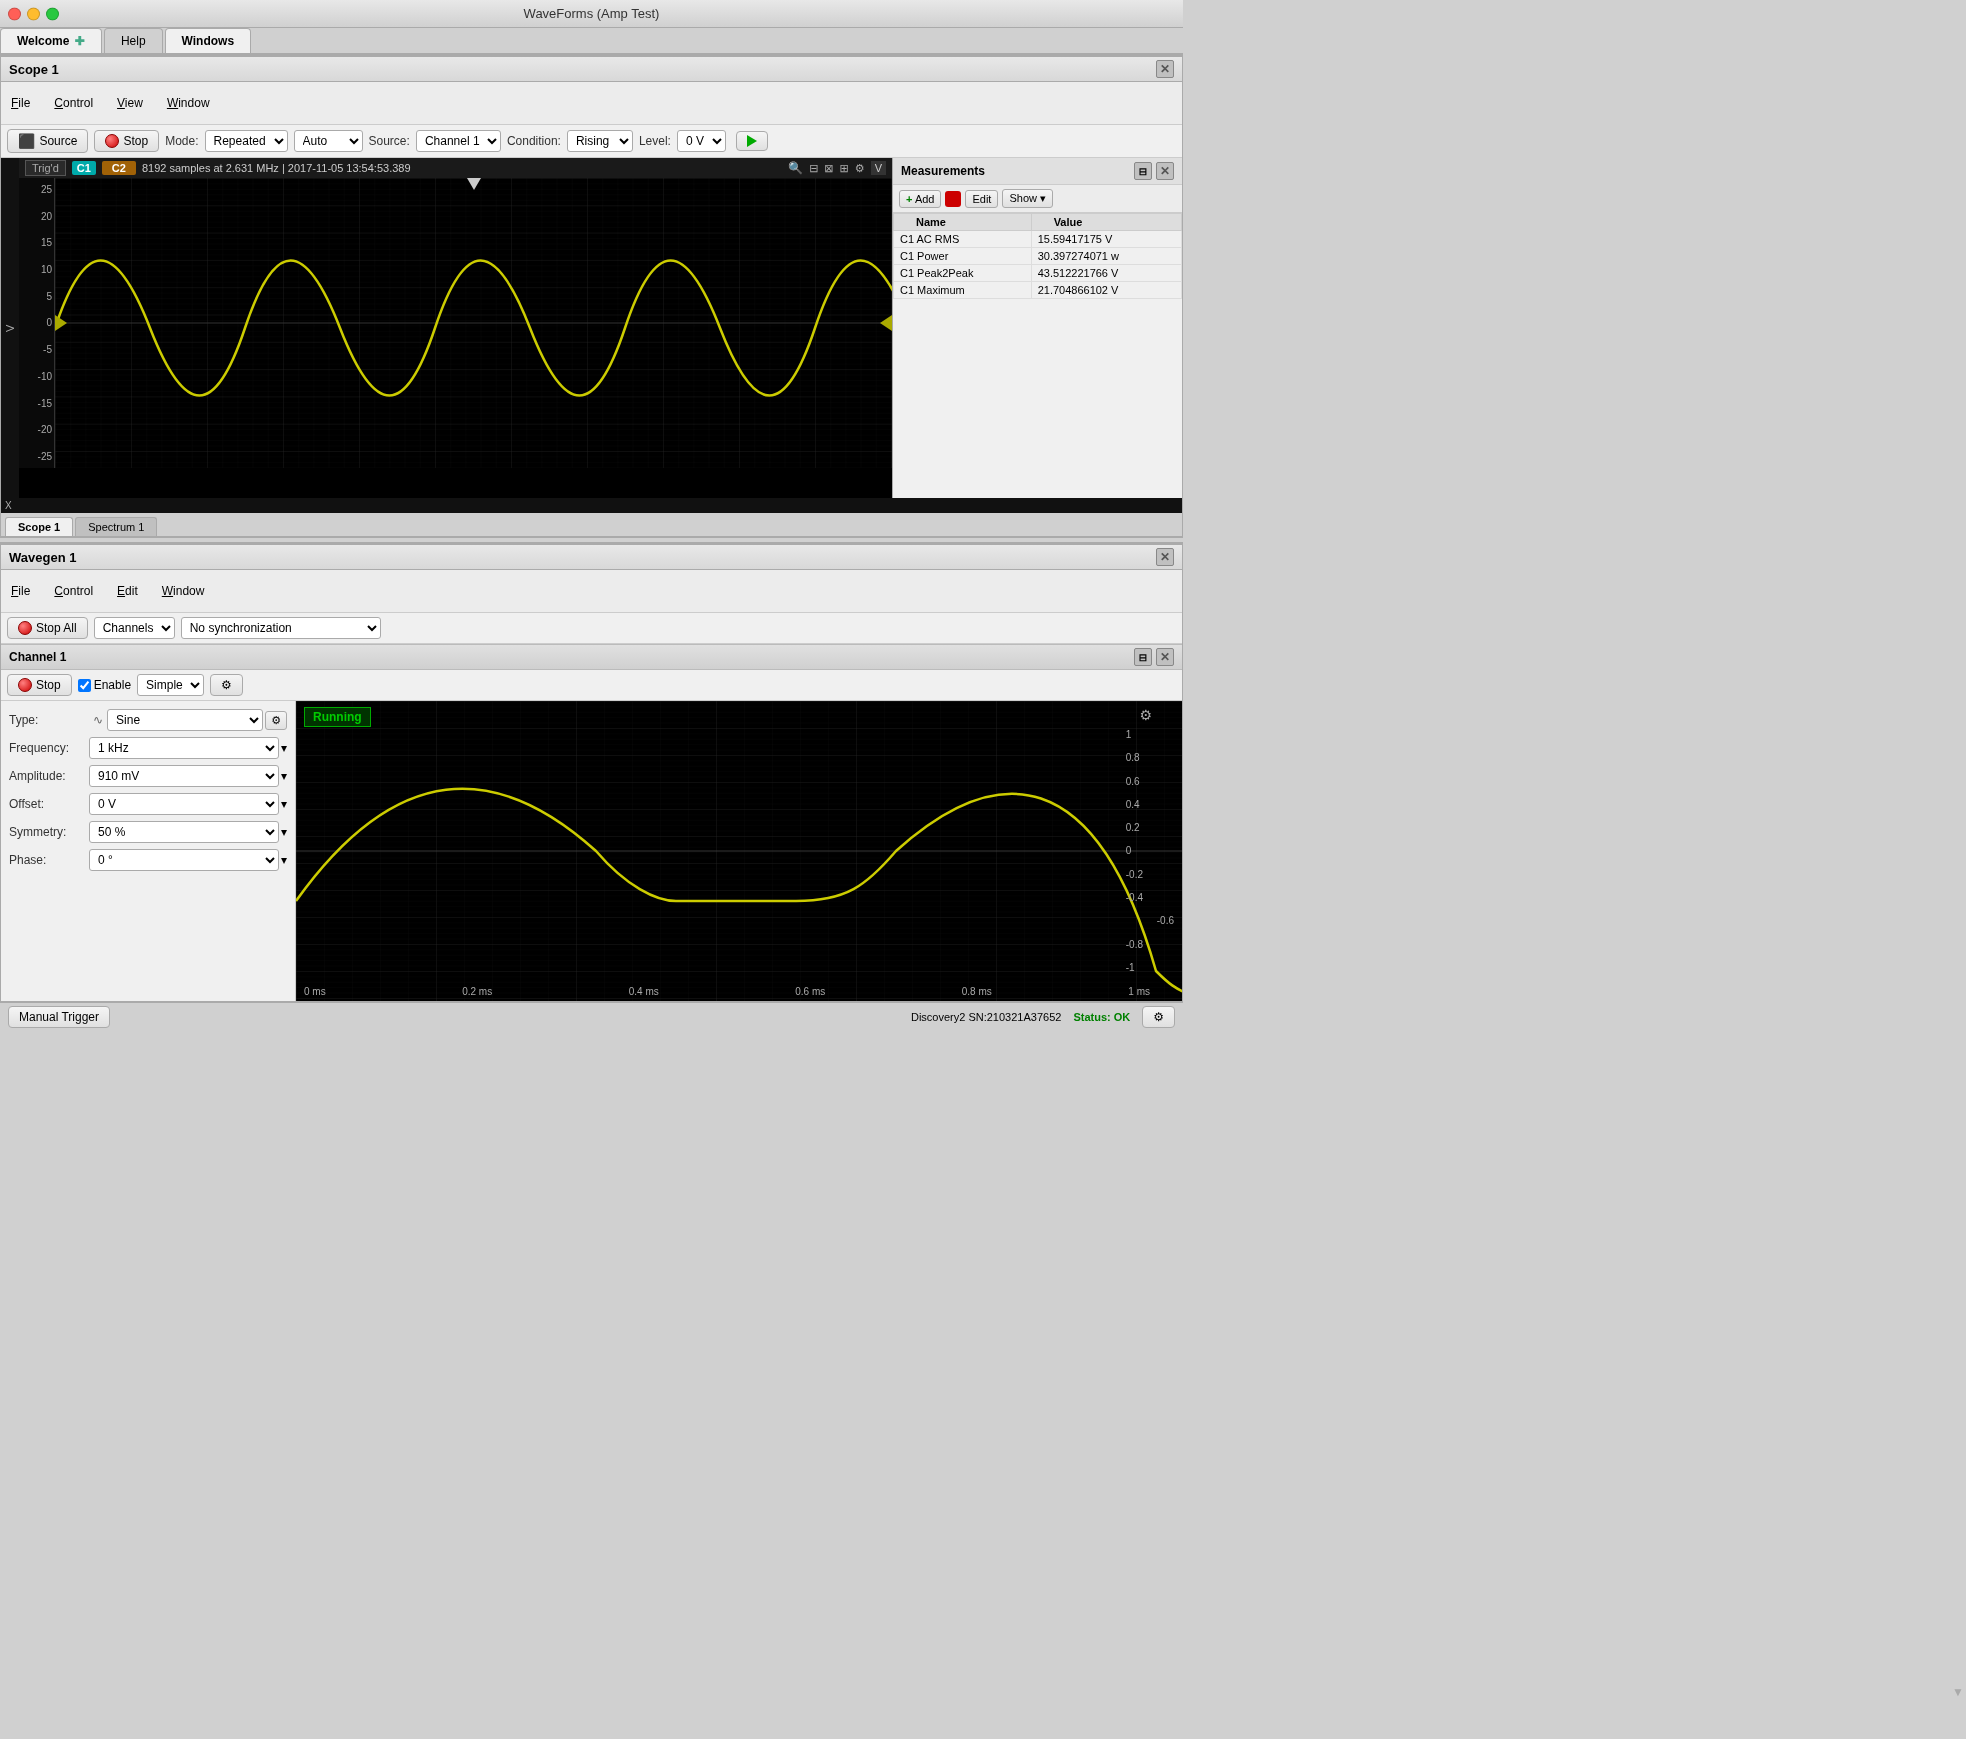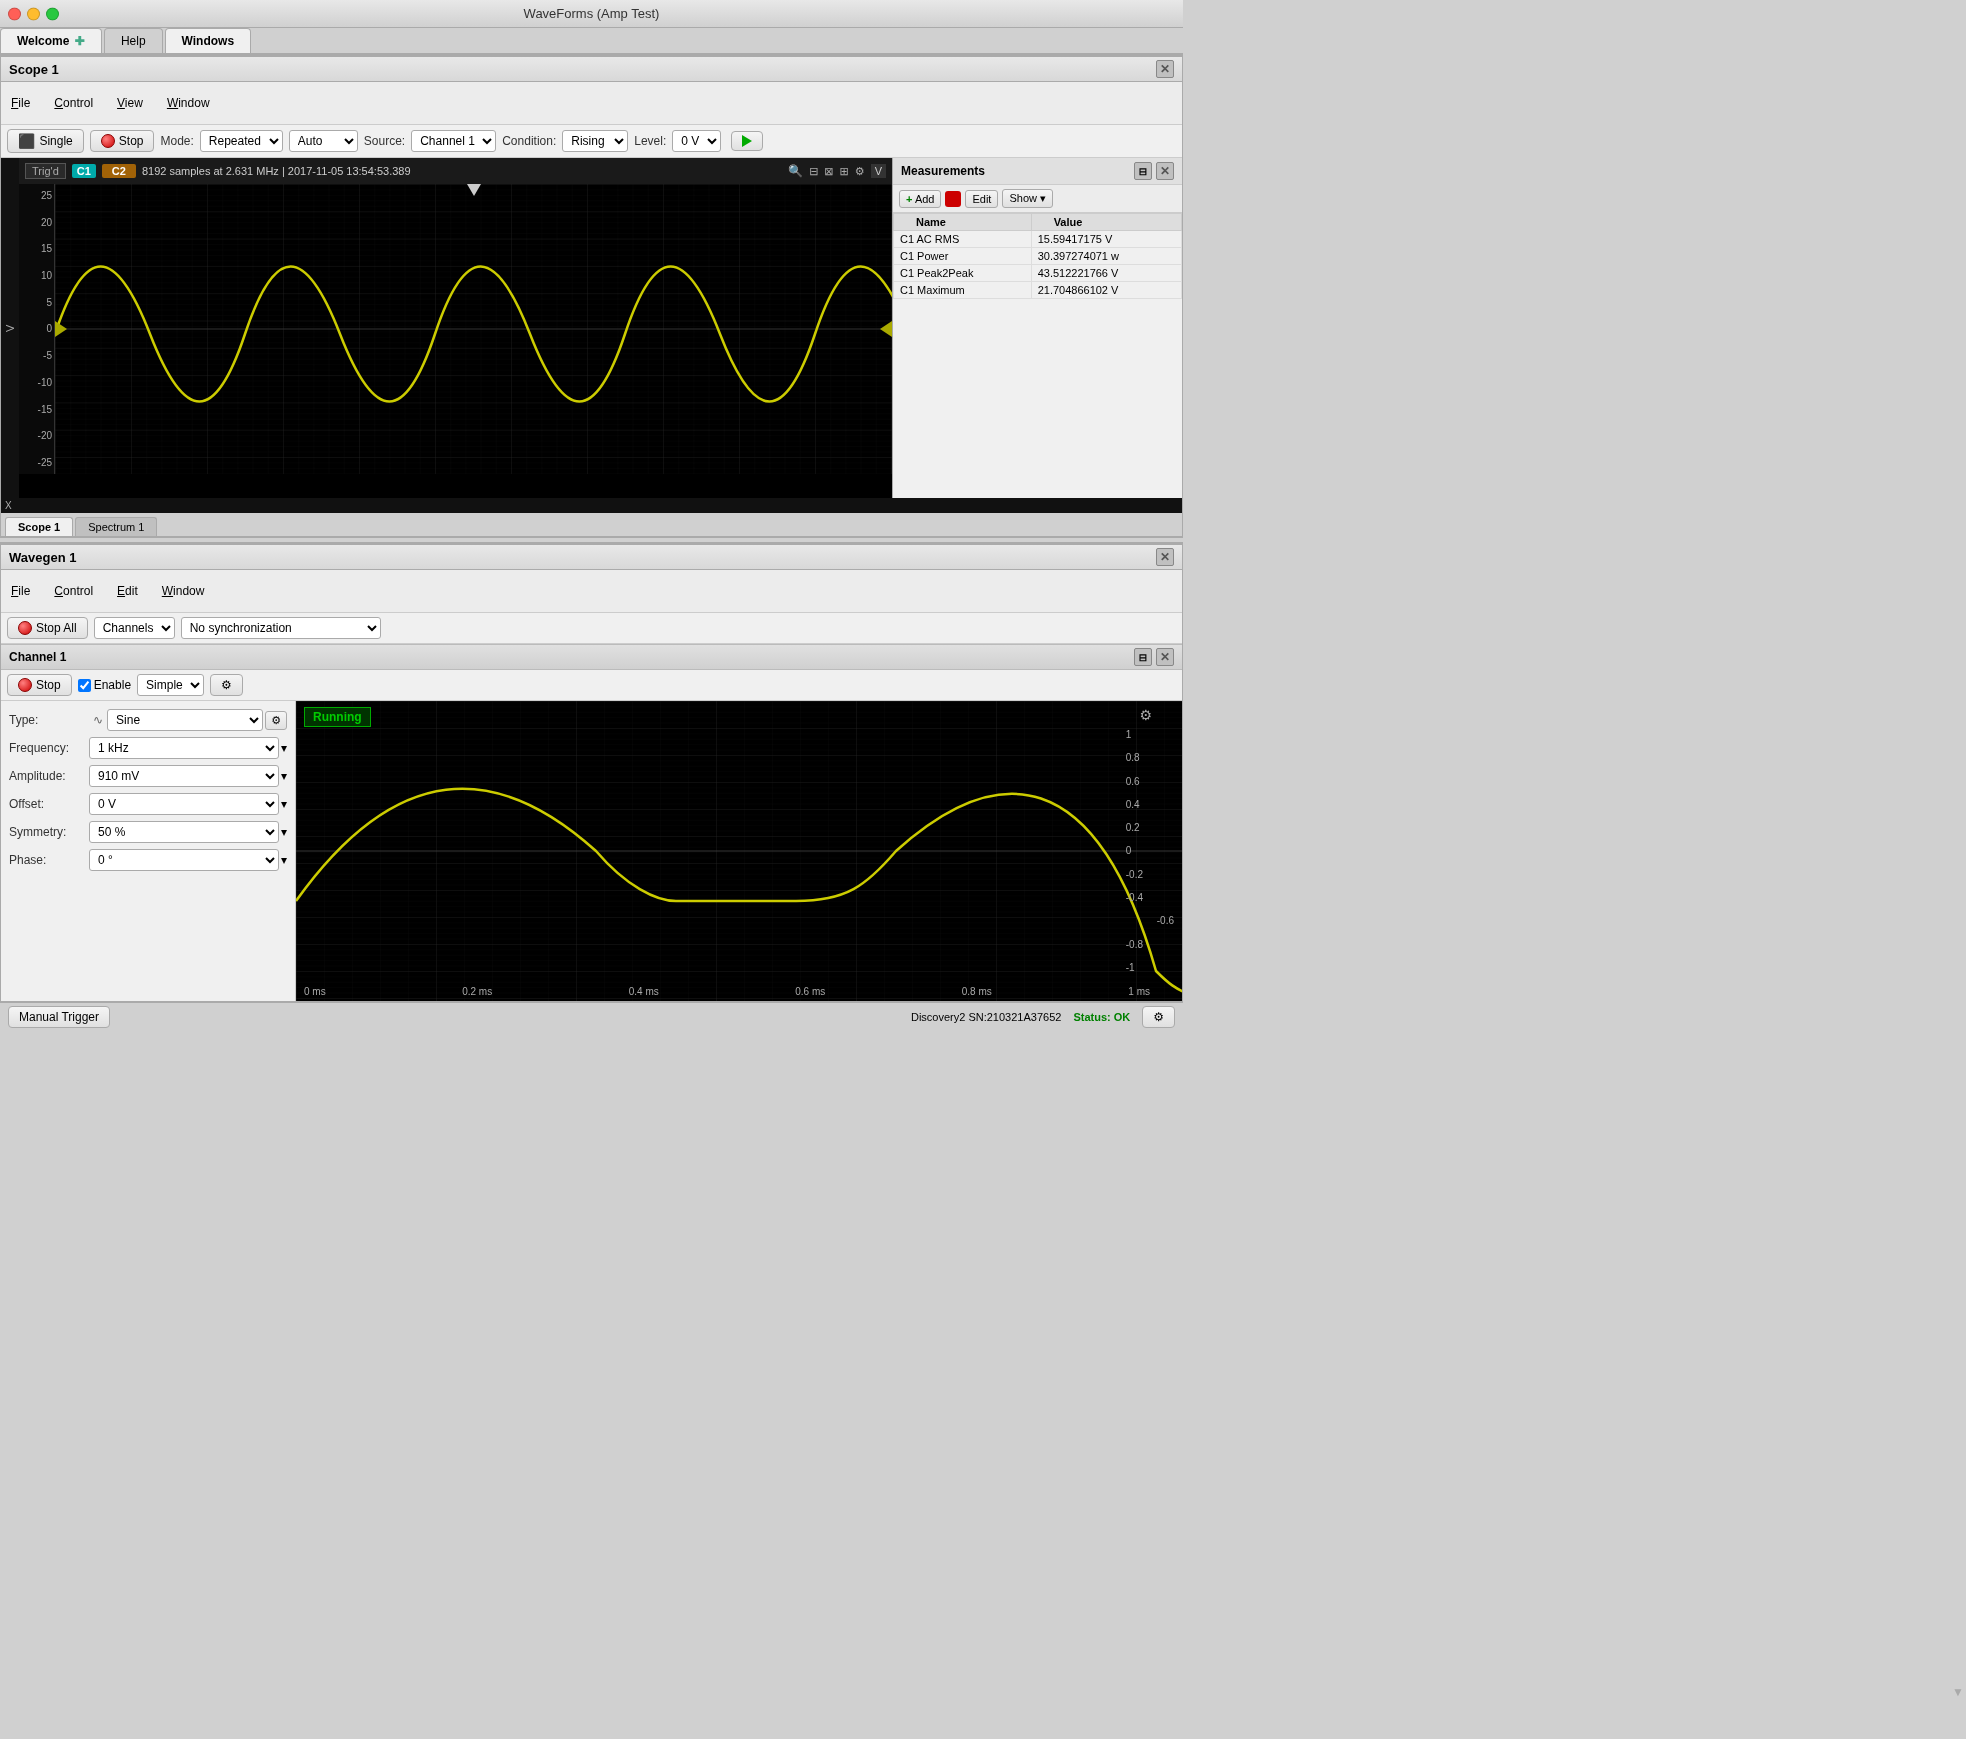--- a/index.html
+++ b/index.html
@@ -104,21 +104,21 @@
   <div class="menubar">
     <span><u>F</u>ile</span>
     <span><u>C</u>ontrol</span>
     <span><u>V</u>iew</span>
     <span><u>W</u>indow</span>
   </div>
 
   <div class="toolbar">
     <button class="btn">
       <span style="font-size:14px; color:#555;">⬛</span>
-      <span>Single</span>
+      <span>Source</span>
     </button>
     <button class="btn">
       <div class="btn-red-circle"></div>
       <span>Stop</span>
     </button>
     <span class="label-text">Mode:</span>
     <select class="select-box">
       <option>Repeated</option>
       <option>Single</option>
       <option>Record</option>
@@ -147,21 +147,21 @@
   </div>
 
   <div style="display:flex;">
 
     <div style="background:#111; color:#aaa; font-size:11px; writing-mode:vertical-rl; transform:rotate(180deg); padding:4px 3px; display:flex; align-items:center; justify-content:center;">
       <span>V</span>
     </div>
 
     <div style="flex:1; background:#000; position:relative; height:340px;">
 
-      <div style="background:#1a1a1a; display:flex; align-items:center; padding:2px 6px; gap:6px; height:26px;">
+      <div style="background:#1a1a1a; display:flex; align-items:center; padding:2px 6px; gap:6px; height:20px;">
         <span style="background:#2a2a2a; border:1px solid #555; padding:1px 6px; color:#aaa; font-size:11px;">Trig'd</span>
         <span style="background:#00aaaa; color:white; padding:1px 5px; font-size:11px; font-weight:bold; border-radius:2px;">C1</span>
         <span style="background:#a16207; color:white; padding:1px 10px; font-size:11px; font-weight:bold; border-radius:2px;">C2</span>
         <span style="color:#ccc; font-size:11px; flex:1;">8192 samples at 2.631 MHz | 2017-11-05 13:54:53.389</span>
         <span style="color:#aaa; font-size:12px; cursor:pointer;">🔍</span>
         <span style="color:#aaa; font-size:11px; cursor:pointer;">⊟</span>
         <span style="color:#aaa; font-size:11px; cursor:pointer;">⊠</span>
         <span style="color:#aaa; font-size:11px; cursor:pointer;">⊞</span>
         <span style="color:#aaa; font-size:11px; cursor:pointer;">⚙</span>
         <span style="background:#333; color:#ccc; font-size:11px; padding:1px 4px;">V</span>

